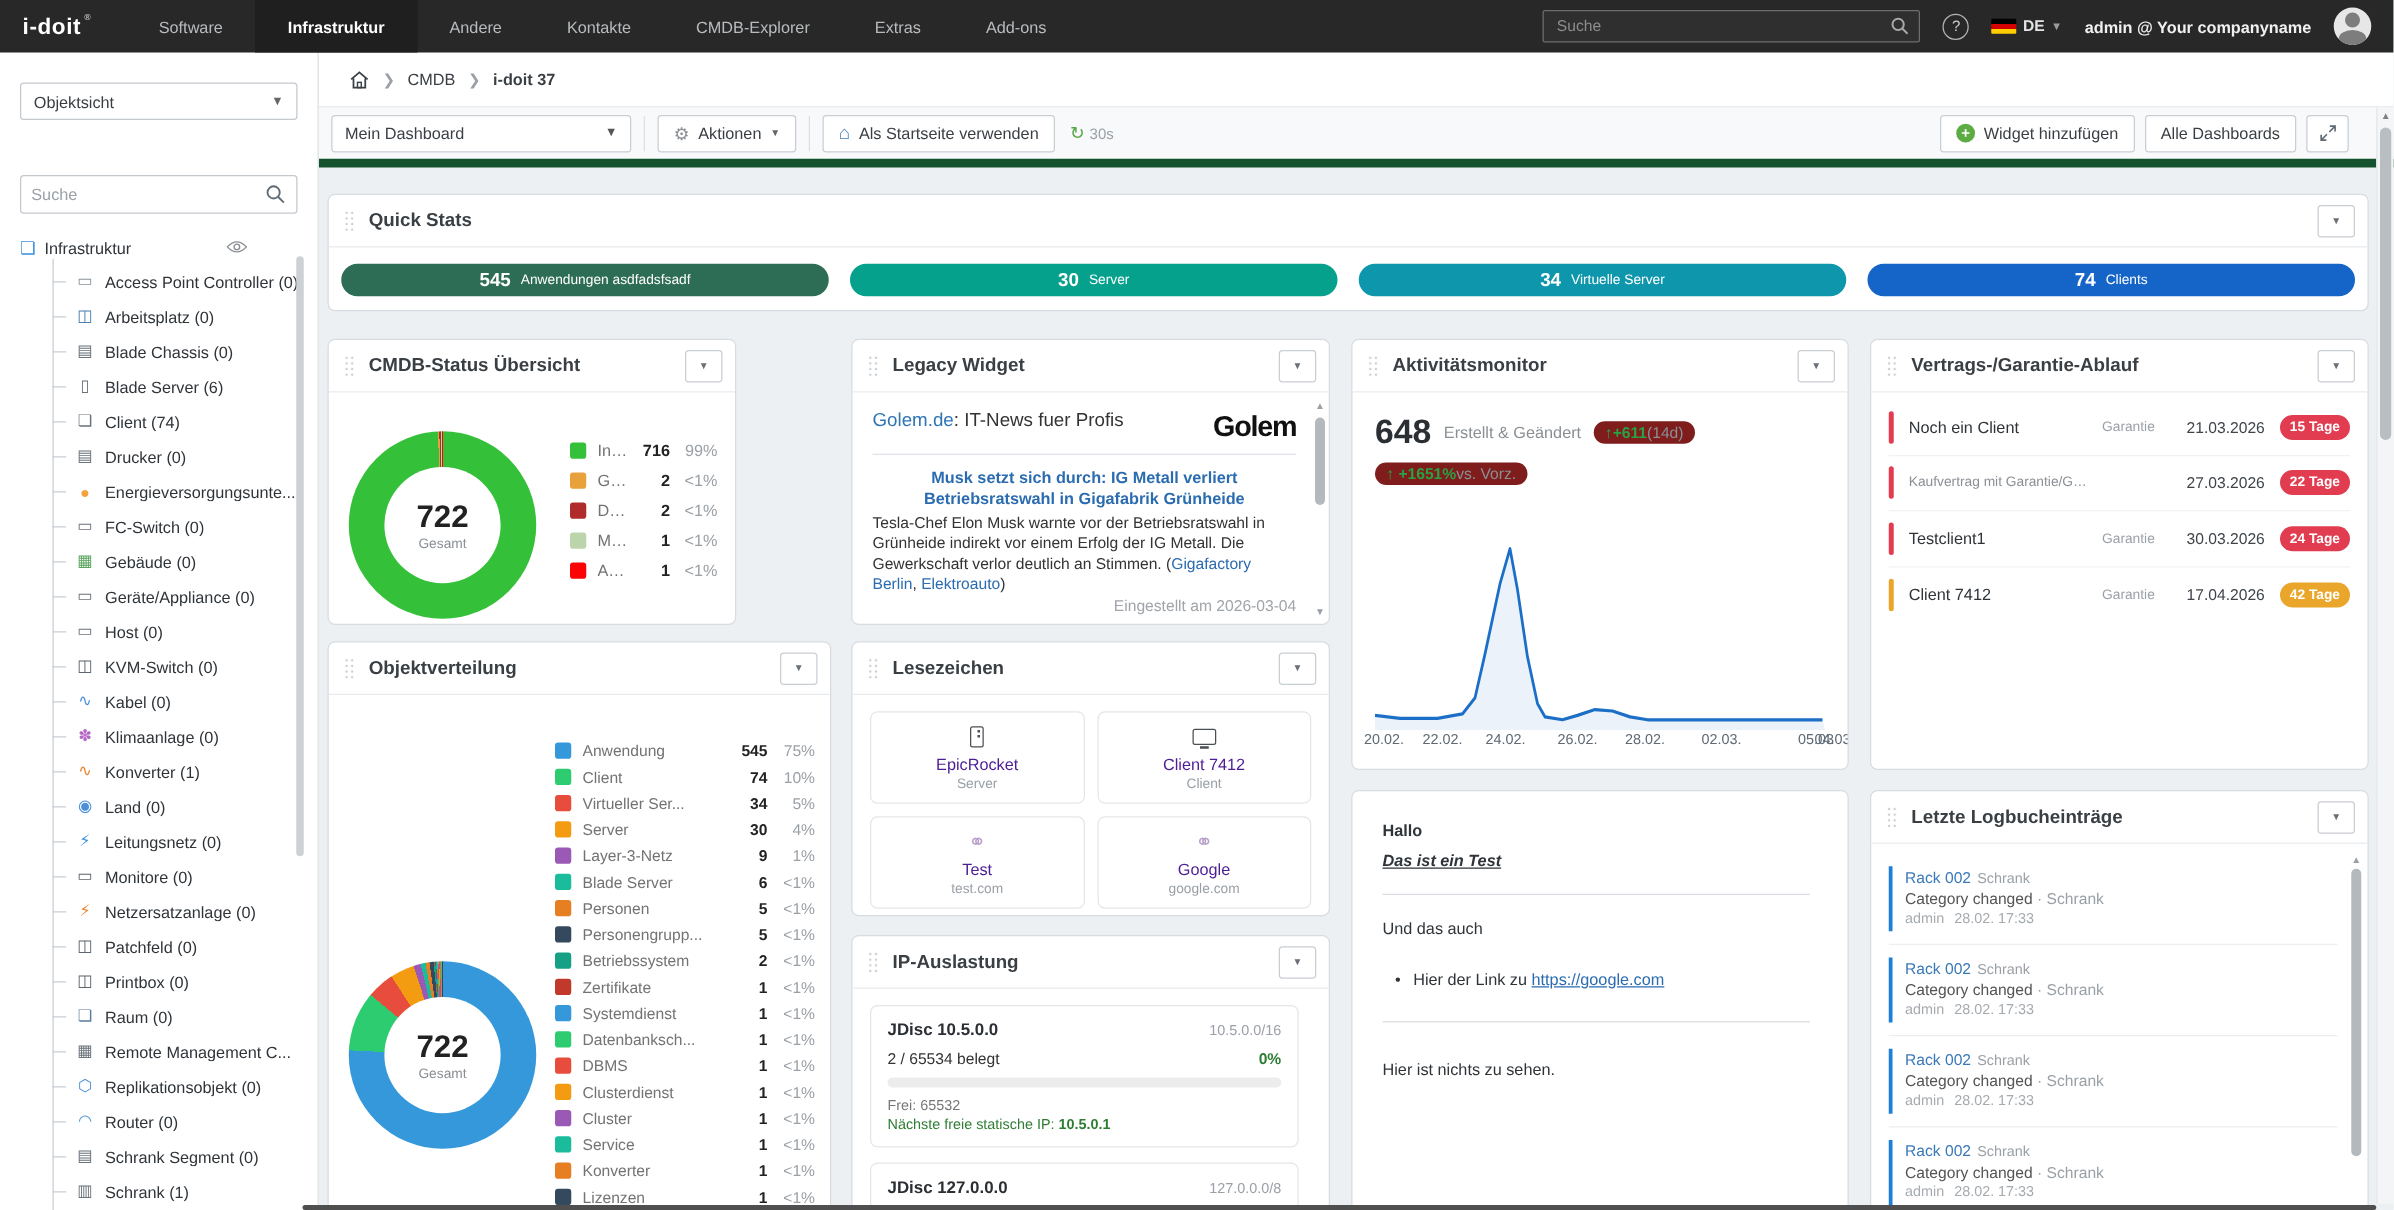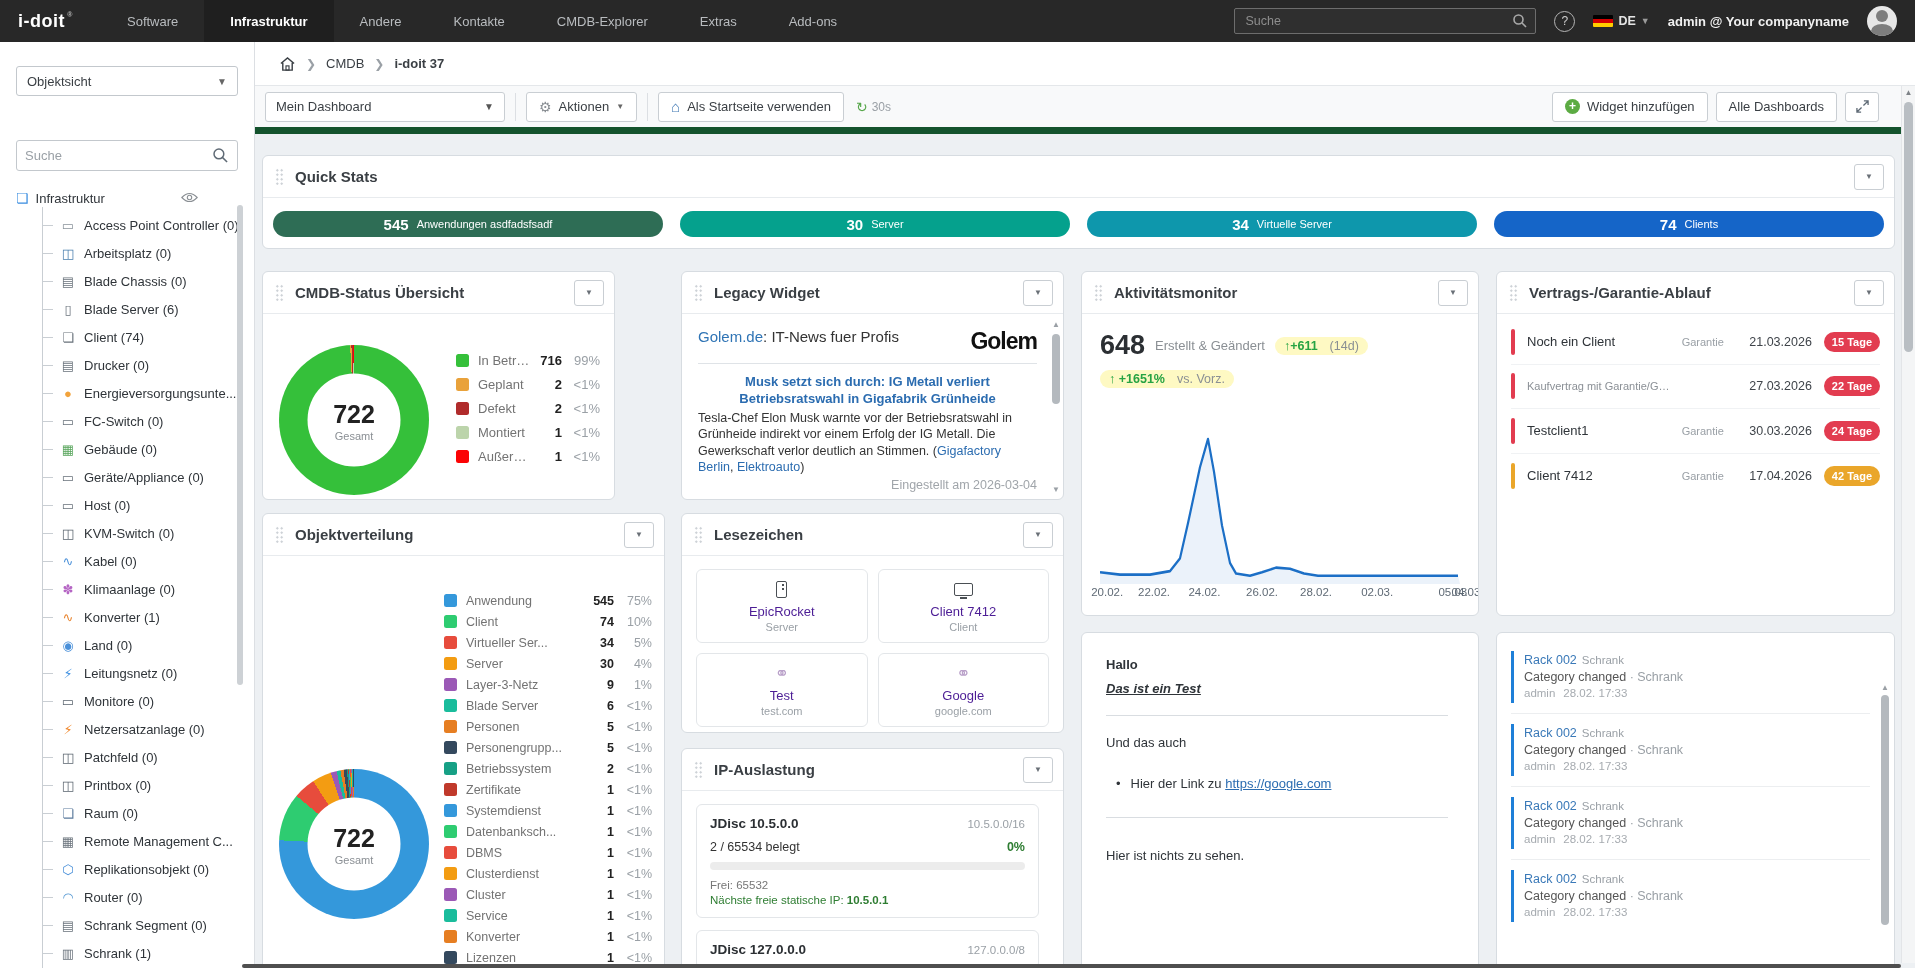--- a/index.html
+++ b/index.html
@@ -67,21 +67,21 @@
 
   
   .widget { position:absolute; background:#fff; border:1px solid #d7dce1; border-radius:6px; overflow:hidden; }
   .whead { display:flex; align-items:center; height:42px; padding:0 10px 0 12px; border-bottom:1px solid #e8ebee; }
   .grip { width:9px; height:17px; margin-right:11px; background-image:radial-gradient(#c9ced3 1.1px, transparent 1.2px); background-size:4.5px 4.5px; }
   .wtitle { font-size:15px; font-weight:bold; color:#3a3f44; flex:1; }
   .caret-btn { width:30px; height:26px; border:1px solid #c9ced3; border-radius:3px; background:#fff; display:flex; align-items:center; justify-content:center; cursor:pointer; }
   .caret-btn::after { content:"▼"; font-size:8px; color:#6a7077; }
 
   #w-quickstats { left:262px; top:155px; width:1633px; height:94px; }
-  #w-cmdb      { left:262px; top:271px; width:353px; height:229px; }
+  #w-cmdb      { left:262px; top:271px; width:327px; height:229px; }
   #w-legacy    { left:681px; top:271px; width:383px; height:229px; }
   #w-activity  { left:1081px; top:271px; width:398px; height:345px; }
   #w-contracts { left:1496px; top:271px; width:399px; height:345px; }
   #w-objekt    { left:262px; top:513px; width:403px; height:470px; }
   #w-bookmarks { left:681px; top:513px; width:383px; height:220px; }
   #w-ip        { left:681px; top:748px; width:383px; height:235px; }
   #w-notes     { left:1081px; top:632px; width:398px; height:351px; }
   #w-logbook   { left:1496px; top:632px; width:399px; height:351px; }
 
   
@@ -124,21 +124,21 @@
   .vscroll { position:absolute; width:10px; display:flex; flex-direction:column; align-items:center; }
   .vscroll .ar { font-size:8px; color:#9aa0a6; line-height:10px; }
   .vscroll .vtrack { flex:1; width:8px; position:relative; }
   .vscroll .vthumb { position:absolute; left:0; width:8px; background:#b4b9be; border-radius:4px; }
 
   
   .act-body { padding:16px 18px 0; position:relative; height:301px; }
   .act-top { display:flex; align-items:center; gap:10px; }
   .act-count { font-size:27px; font-weight:bold; color:#2b2f33; }
   .act-count-lbl { font-size:13px; color:#8a8f94; }
-  .gpill { background:#fef9c3; border-radius:10px; padding:2px 9px; font-size:12.5px; display:inline-flex; gap:12px; align-items:flex-start; }
+  .gpill { background:#7f1d1d; border-radius:10px; padding:2px 9px; font-size:12.5px; display:inline-flex; gap:0; align-items:flex-start; }
   .gpill b { color:#27a343; }
   .gpill span { color:#8a8f94; }
   .act-pill2 { margin-top:9px; }
   .act-chart { position:absolute; left:18px; right:18px; top:118px; height:152px; }
   .act-xaxis { position:absolute; left:18px; right:18px; top:272px; height:16px; }
   .act-xaxis span { position:absolute; font-size:11.5px; color:#5f6a75; transform:translateX(-50%); white-space:nowrap; }
 
   
   .ct-body { padding:6px 14px 0; }
   .crow { display:flex; align-items:center; height:44.5px; border-bottom:1px solid #f0f2f4; cursor:pointer; }
@@ -803,20 +803,25 @@
       <hr class="nt-hr">
       <div class="nt-line">Und das auch</div>
       <div class="nt-bullet"><span class="dot">•</span><span>Hier der Link zu </span><a>https://google.com</a></div>
       <hr class="nt-hr">
       <div class="nt-last">Hier ist nichts zu sehen.</div>
 
     </div>
   </section>
 
   <section class="widget" id="w-logbook">
+    <div class="whead">
+      <div class="grip"></div>
+      <div class="wtitle">Letzte Logbucheinträge</div>
+      <div class="caret-btn"></div>
+    </div>
     <div class="lb-body" id="lb-entries">
         <div class="lb-entry">
           <div class="lb-l1"><span class="lb-obj">Rack 002</span><span class="lb-objtype">Schrank</span></div>
           <div class="lb-l2">Category changed<span> · Schrank</span></div>
           <div class="lb-l3">admin<span class="tm">28.02. 17:33</span></div>
         </div>
         <hr class="lb-sep">
         <div class="lb-entry">
           <div class="lb-l1"><span class="lb-obj">Rack 002</span><span class="lb-objtype">Schrank</span></div>
           <div class="lb-l2">Category changed<span> · Schrank</span></div>

